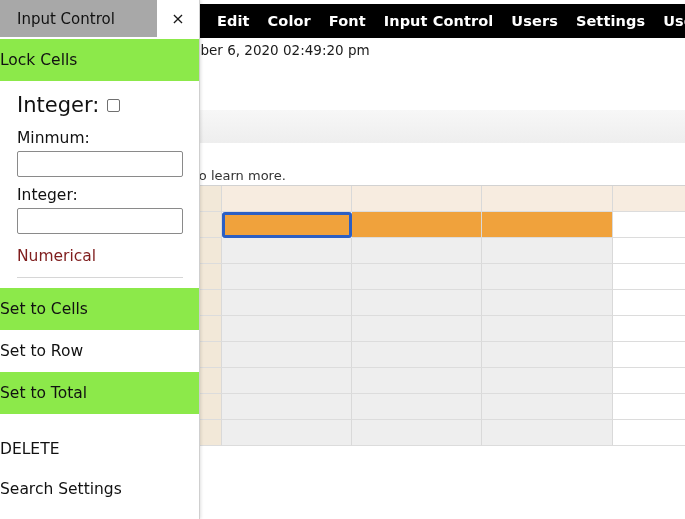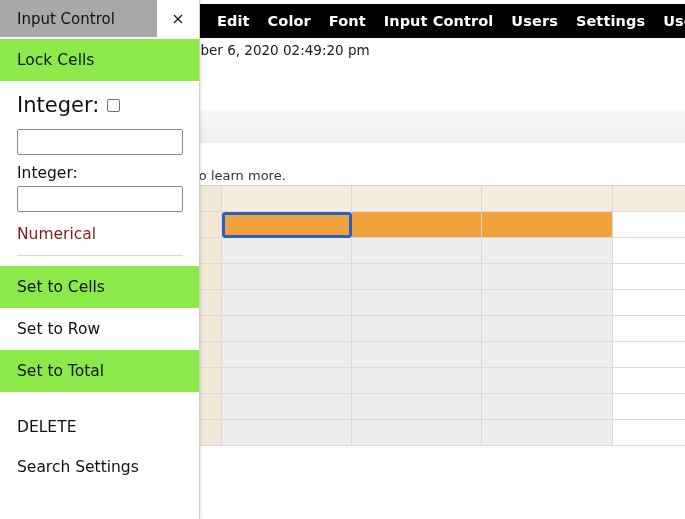--- a/index.html
+++ b/index.html
@@ -157,21 +157,20 @@
 
   .panel-sep {
     height: 2px;
     background: #ffffff;
   }
 
   .menu-row {
     height: 42px;
     display: flex;
     align-items: center;
-    padding-left: 17px;
     font-size: 15.5px;
     color: #111111;
     cursor: pointer;
   }
   .menu-row.green { background: #8ce94a; }
   .menu-row.plain { background: #ffffff; }
 
   .panel-body {
     background: #ffffff;
     padding: 12px 16px 10px 17px;
@@ -343,20 +342,21 @@
       <span>Lock Cells</span>
     </div>
 
     <div class="panel-body">
 
       <div class="field-inline">
         <span>Integer:</span>
         <span class="cb"></span>
       </div>
 
+      <div class="field-label">Minmum:</div>
       <input class="field-input" type="text" value="" style="">
 
       <div class="field-label">Integer:</div>
       <input class="field-input" type="text" value="" style="">
 
       <div class="static-text">Numerical</div>
 
       <div class="panel-divider"></div>
     </div>
 

